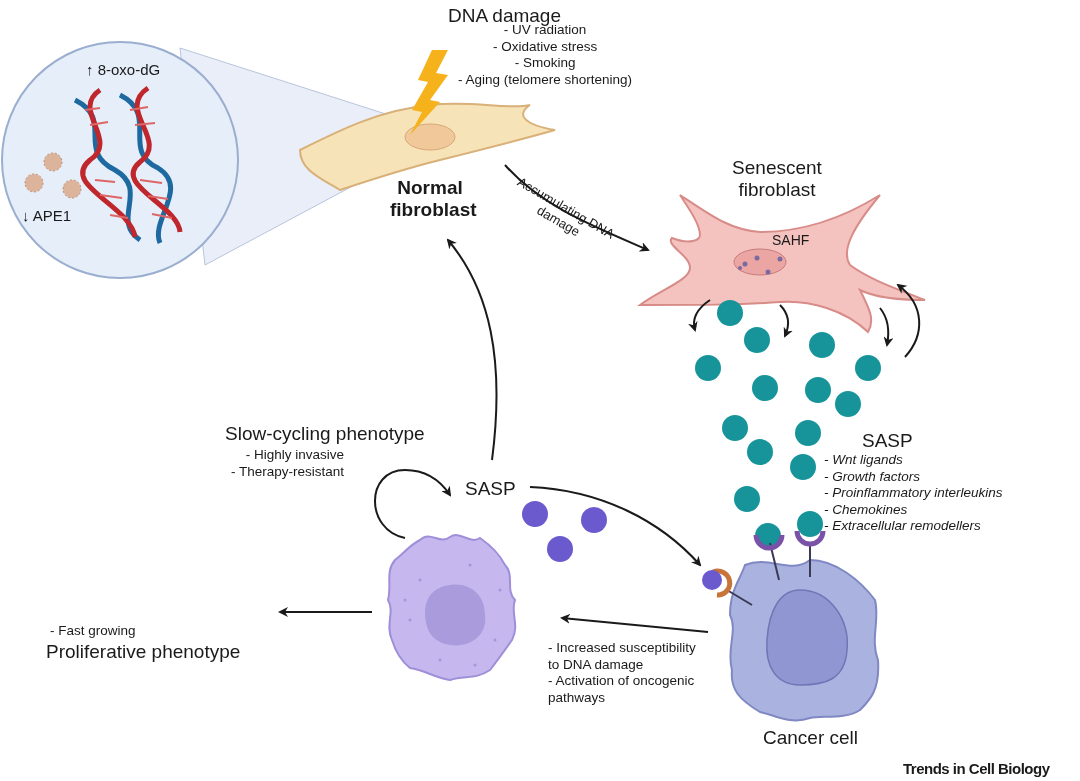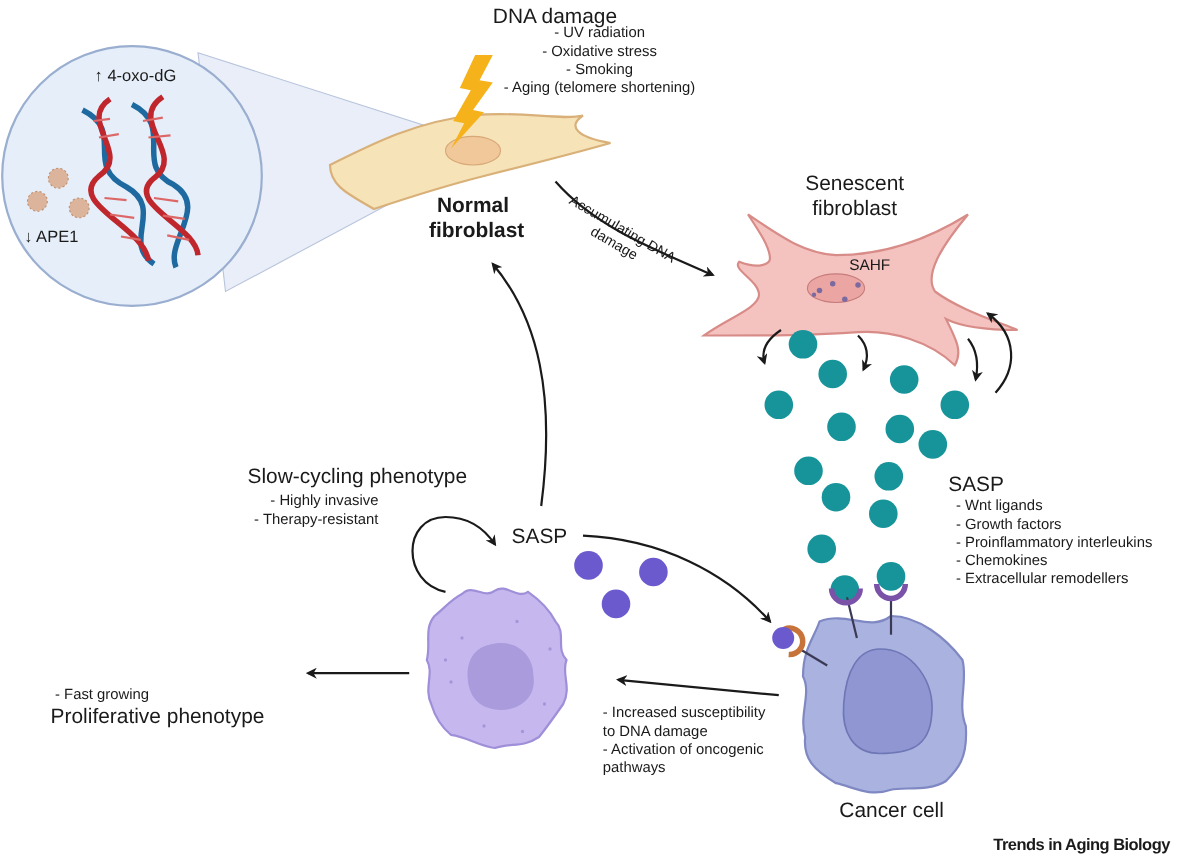--- a/index.html
+++ b/index.html
@@ -129,21 +129,21 @@
       <circle cx="560" cy="549" r="13"></circle>
     </g>
 
   <path d="M405,538 C365,530 365,470 405,470 C425,470 440,480 450,495" fill="none" stroke="#1a1a1a" stroke-width="2" marker-end="url(#ah)"></path>
   <path d="M492,460 C505,360 490,290 448,240" fill="none" stroke="#1a1a1a" stroke-width="2" marker-end="url(#ah)"></path>
   <path d="M530,487 C600,490 660,520 700,565" fill="none" stroke="#1a1a1a" stroke-width="2" marker-end="url(#ah)"></path>
   <path d="M708,632 L562,618" fill="none" stroke="#1a1a1a" stroke-width="2" marker-end="url(#ah)"></path>
   <path d="M372,612 L280,612" fill="none" stroke="#1a1a1a" stroke-width="2" marker-end="url(#ah)"></path>
 </svg>
 
-<div class="t s" style="left:86px;top:61px;font-size:15px;">↑ 4-oxo-dG</div>
+<div class="t s" style="left:86px;top:61px;font-size:15px;">↑ 8-oxo-dG</div>
 <div class="t s" style="left:22px;top:207px;font-size:15px;">↓ APE1</div>
 
 <div class="t h" style="left:448px;top:5px;">DNA damage</div>
 <div class="t list" style="left:458px;top:22px;text-align:center;">
   <div>- UV radiation</div>
   <div>- Oxidative stress</div>
   <div>- Smoking</div>
   <div>- Aging (telomere shortening)</div>
 </div>
 
@@ -157,21 +157,21 @@
   <div>damage</div>
 </div>
 
 <div class="t h" style="left:722px;top:157px;text-align:center;width:110px;">
   <div>Senescent</div>
   <div>fibroblast</div>
 </div>
 <div class="t" style="left:772px;top:232px;font-size:14px;">SAHF</div>
 
 <div class="t h" style="left:862px;top:430px;">SASP</div>
-<div class="t list" style="left:869px;top:452px;">
+<div class="t list" style="left:824px;top:452px;font-style:italic;">
   <div>- Wnt ligands</div>
   <div>- Growth factors</div>
   <div>- Proinflammatory interleukins</div>
   <div>- Chemokines</div>
   <div>- Extracellular remodellers</div>
 </div>
 
 <div class="t h" style="left:225px;top:423px;">Slow-cycling phenotype</div>
 <div class="t list" style="left:231px;top:447px;text-align:right;">
   <div>- Highly invasive</div>
@@ -186,13 +186,13 @@
 </div>
 
 <div class="t list" style="left:548px;top:640px;">
   <div>- Increased susceptibility</div>
   <div>to DNA damage</div>
   <div>- Activation of oncogenic</div>
   <div>pathways</div>
 </div>
 
 <div class="t h" style="left:763px;top:727px;">Cancer cell</div>
-<div class="t" style="left:903px;top:760px;font-size:15px;font-weight:bold;letter-spacing:-0.5px;">Trends in Aging Biology</div>
+<div class="t" style="left:903px;top:760px;font-size:15px;font-weight:bold;letter-spacing:-0.5px;">Trends in Cell Biology</div>
 
 </body></html>

